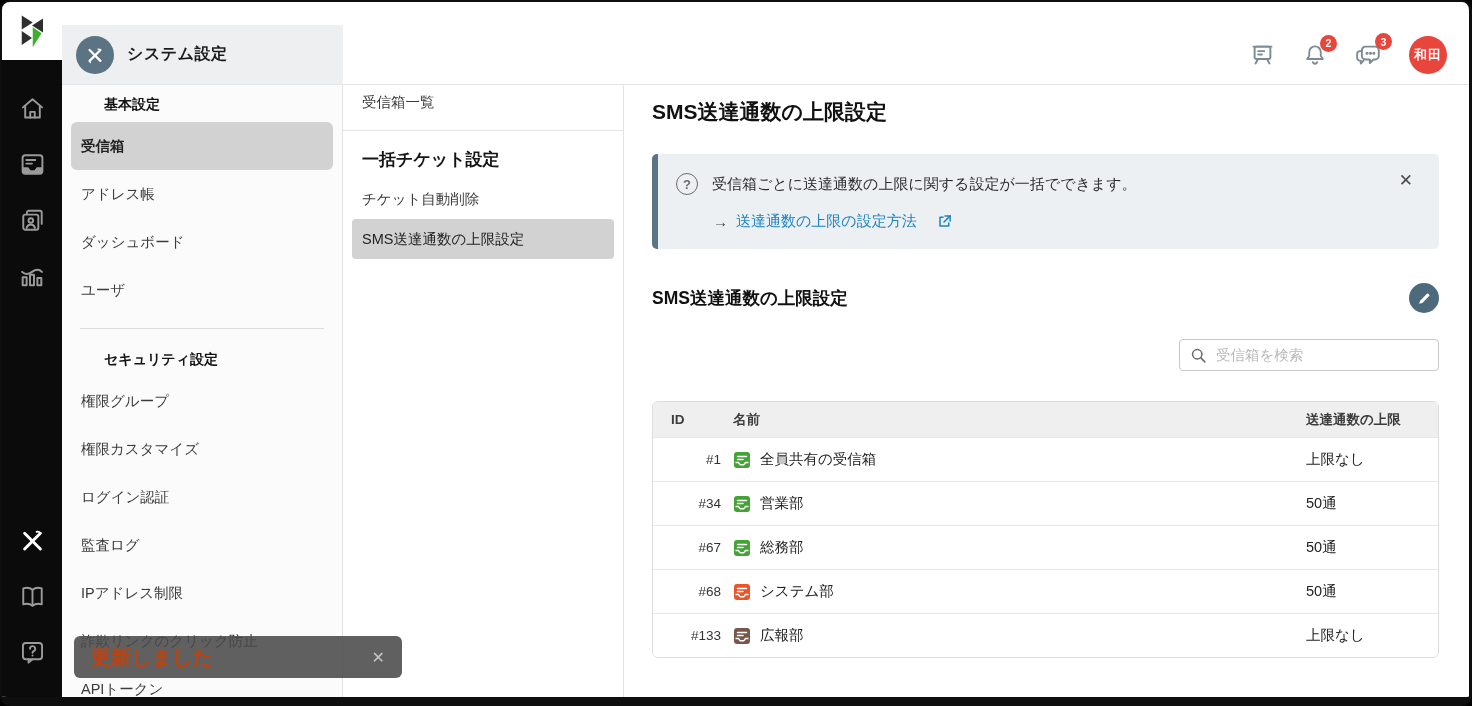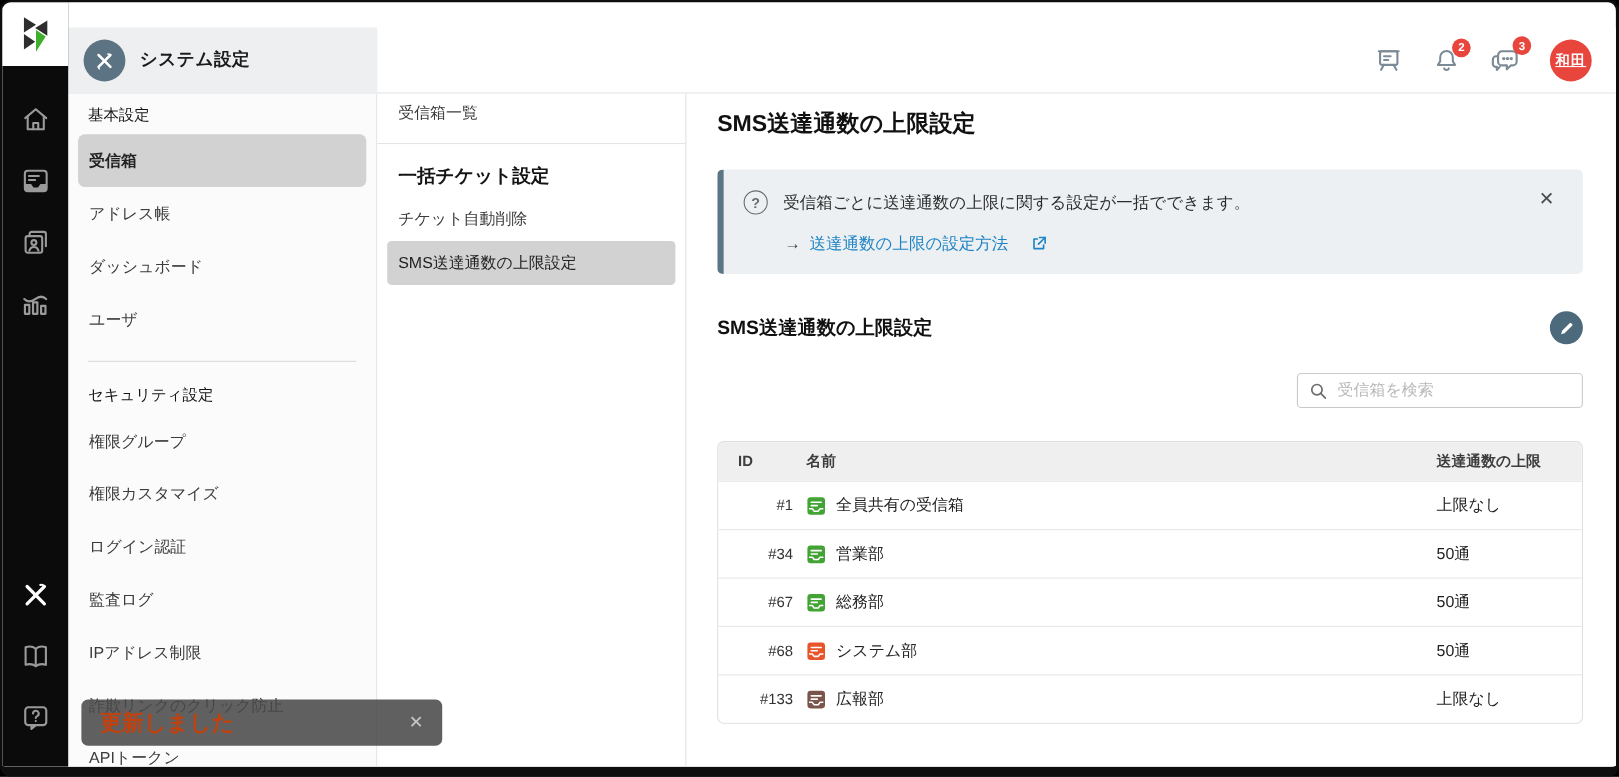--- a/index.html
+++ b/index.html
@@ -18,25 +18,25 @@
   
   .topbar { position:absolute; left:60px; top:0; right:0; height:60px; background:#fff; border-bottom:1px solid #e2e4e6; display:flex; z-index:4;margin-top:23px; }
   .topbar-left { width:281px; background:#edeff1; display:flex; align-items:center; gap:13px; padding-left:14px; flex:none; }
   .tool-circle { width:38px; height:38px; border-radius:50%; background:#5b7383; display:flex; align-items:center; justify-content:center; flex:none; }
   .topbar-title { font-size:16px; font-weight:700; color:#1b1b1b; letter-spacing:.5px; }
   .topbar-right { margin-left:auto; display:flex; align-items:center; gap:26px; padding-right:22px; }
   .tb-icon { position:relative; color:#7c8a96; display:flex; cursor:pointer; }
   .badge { position:absolute; top:-7px; right:-9px; min-width:17px; height:17px; border-radius:9px; background:#e8453c; color:#fff;
            font-size:10.5px; font-weight:700; display:flex; align-items:center; justify-content:center; padding:0 4px; }
   .avatar { width:38px; height:38px; border-radius:50%; background:#e8453c; color:#fff; font-size:13px; font-weight:700;
-            display:flex; align-items:center; justify-content:center; cursor:pointer; letter-spacing:1px;text-decoration:underline; }
+            display:flex; align-items:center; justify-content:center; cursor:pointer; letter-spacing:1px; }
 
   
   .snav { position:absolute; left:60px; top:60px; bottom:0; width:281px; background:#fbfbfb; border-right:1px solid #e3e3e3; padding-top:26px; z-index:2; }
-  .snav-title { height:34px; display:flex; align-items:center; padding:0 18px; font-size:14px; font-weight:400; color:#141414; }
+  .snav-title { height:34px; display:flex; align-items:center; padding:0 18px; font-size:14px; font-weight:700; color:#141414;margin-left:24px; }
   .snav-item { height:48px; display:flex; align-items:center; margin:0 9px; padding:0 10px; border-radius:6px;
                font-size:14.5px; color:#3b3b3b; cursor:pointer; }
   .snav-item.selected { background:#d2d2d2; font-weight:700; color:#222; }
   .snav-divider { border:none; border-top:1px solid #dcdcdc; margin:14px 18px; }
 
   
   .subnav { position:absolute; left:341px; top:60px; bottom:0; width:281px; background:#fff; border-right:1px solid #e3e3e3; padding-top:20px; z-index:2; }
   .subnav-item { height:40px; display:flex; align-items:center; margin:0 9px; padding:0 10px; border-radius:4px;
                  font-size:14.5px; color:#3b3b3b; cursor:pointer; }
   .subnav-item.selected { background:#d2d2d2; color:#222; }

